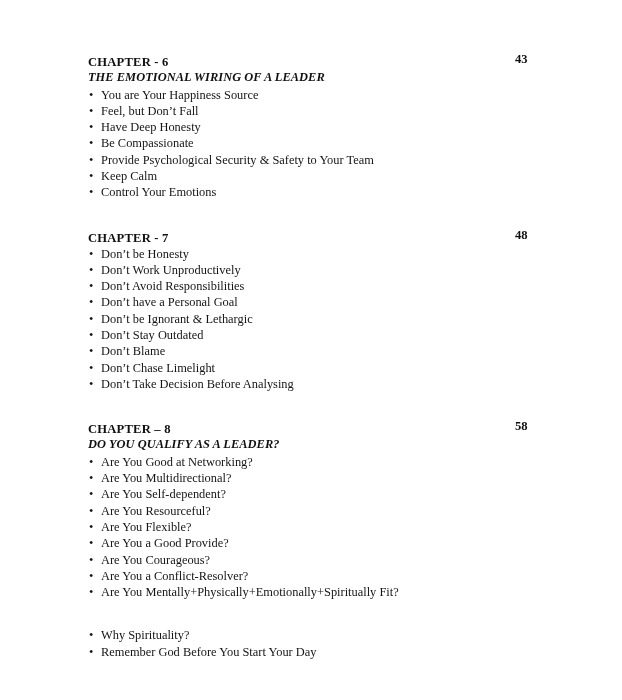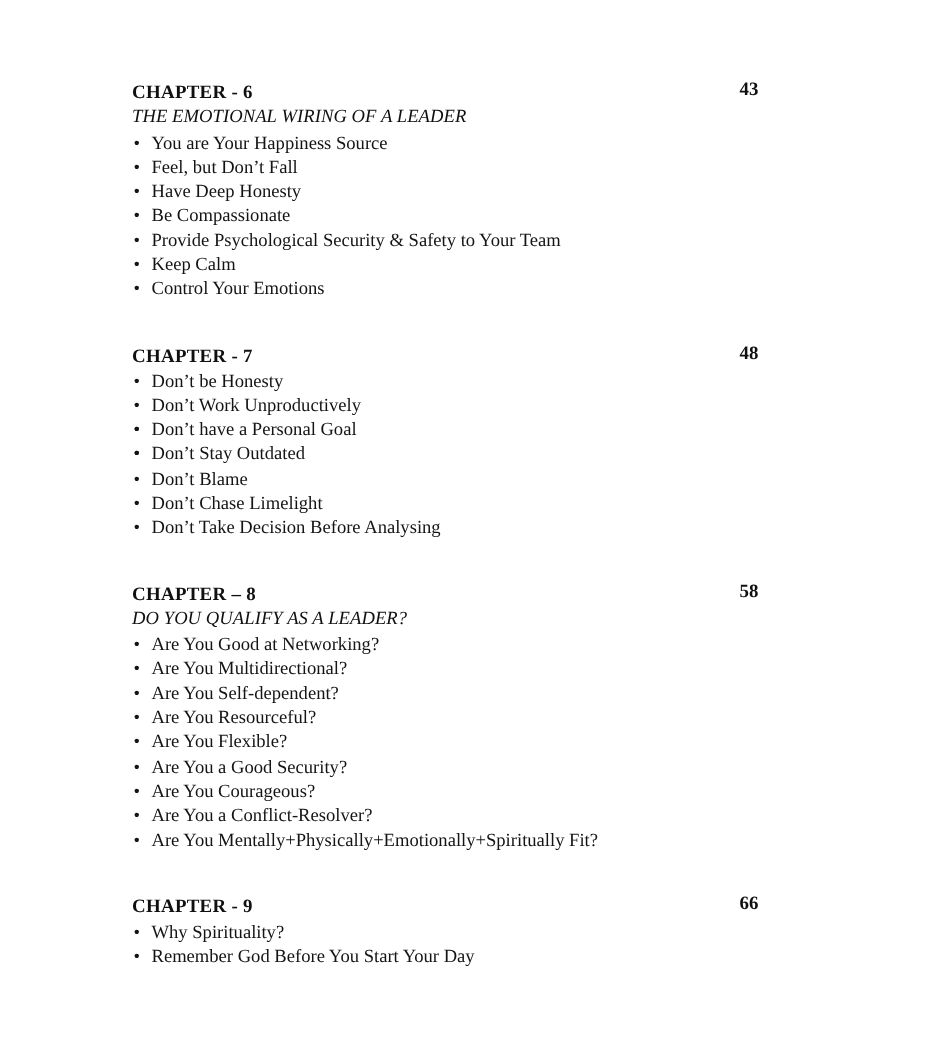--- a/index.html
+++ b/index.html
@@ -44,31 +44,31 @@
     font-size: 12.6px;
     letter-spacing: 0.2px;
     line-height: 15px;
     color: #101010;
     display: inline-block;
     text-align: center;
   }
   .chapter-page {
     position: absolute;
     top: 0;
-    left: 405px;
+    left: 427px;
     font-family: "Liberation Serif", "DejaVu Serif", serif;
     font-weight: bold;
     font-size: 12.6px;
     line-height: 15px;
     color: #101010;
     text-align: left;
   }
   .chapter-title {
     font-family: "Liberation Serif", "DejaVu Serif", serif;
-    font-weight: normal;
+    font-weight: bold;
     font-style: italic;
     font-size: 12.4px;
     line-height: 15.5px;
     letter-spacing: 0.05px;
     color: #101010;
     margin: 0 0 1px 0;
     white-space: nowrap;
   }
   ul.topic-list {
     list-style: none;
@@ -111,45 +111,44 @@
           <li><span class="bullet-dot">•</span><span class="topic-text">Provide Psychological Security &amp; Safety to Your Team</span></li>
           <li><span class="bullet-dot">•</span><span class="topic-text">Keep Calm</span></li>
           <li><span class="bullet-dot">•</span><span class="topic-text">Control Your Emotions</span></li>
         </ul>
       </div>
       <div class="chapter-block">
         <div class="chapter-head-row"><div class="chapter-number">CHAPTER - 7</div><div class="chapter-page">48</div></div>
         <ul class="topic-list">
           <li><span class="bullet-dot">•</span><span class="topic-text">Don’t be Honesty</span></li>
           <li><span class="bullet-dot">•</span><span class="topic-text">Don’t Work Unproductively</span></li>
-          <li><span class="bullet-dot">•</span></li>
+          <li><span class="bullet-dot">•</span><span class="topic-text">Don’t Avoid Responsibilities</span></li>
           <li><span class="bullet-dot">•</span><span class="topic-text">Don’t have a Personal Goal</span></li>
-          <li><span class="bullet-dot">•</span></li>
+          <li><span class="bullet-dot">•</span><span class="topic-text">Don’t be Ignorant &amp; Lethargic</span></li>
           <li><span class="bullet-dot">•</span><span class="topic-text">Don’t Stay Outdated</span></li>
           <li><span class="bullet-dot">•</span><span class="topic-text">Don’t Blame</span></li>
           <li><span class="bullet-dot">•</span><span class="topic-text">Don’t Chase Limelight</span></li>
           <li><span class="bullet-dot">•</span><span class="topic-text">Don’t Take Decision Before Analysing</span></li>
         </ul>
       </div>
       <div class="chapter-block">
         <div class="chapter-head-row"><div class="chapter-number">CHAPTER – 8</div><div class="chapter-page">58</div></div>
         <div class="chapter-title">DO YOU QUALIFY AS A LEADER?</div>
         <ul class="topic-list">
           <li><span class="bullet-dot">•</span><span class="topic-text">Are You Good at Networking?</span></li>
           <li><span class="bullet-dot">•</span><span class="topic-text">Are You Multidirectional?</span></li>
           <li><span class="bullet-dot">•</span><span class="topic-text">Are You Self-dependent?</span></li>
           <li><span class="bullet-dot">•</span><span class="topic-text">Are You Resourceful?</span></li>
           <li><span class="bullet-dot">•</span><span class="topic-text">Are You Flexible?</span></li>
-          <li><span class="bullet-dot">•</span><span class="topic-text">Are You a Good Security?</span></li>
+          <li><span class="bullet-dot">•</span><span class="topic-text">Are You a Good Provide?</span></li>
           <li><span class="bullet-dot">•</span><span class="topic-text">Are You Courageous?</span></li>
           <li><span class="bullet-dot">•</span><span class="topic-text">Are You a Conflict-Resolver?</span></li>
           <li><span class="bullet-dot">•</span><span class="topic-text">Are You Mentally+Physically+Emotionally+Spiritually Fit?</span></li>
         </ul>
       </div>
       <div class="chapter-block">
-        <div class="chapter-head-row"><div class="chapter-number">CHAPTER - 9</div><div class="chapter-page">66</div></div>
         <ul class="topic-list">
           <li><span class="bullet-dot">•</span><span class="topic-text">Why Spirituality?</span></li>
           <li><span class="bullet-dot">•</span><span class="topic-text">Remember God Before You Start Your Day</span></li>
         </ul>
       </div>
     </div>
 </div>
 
 </body></html>

